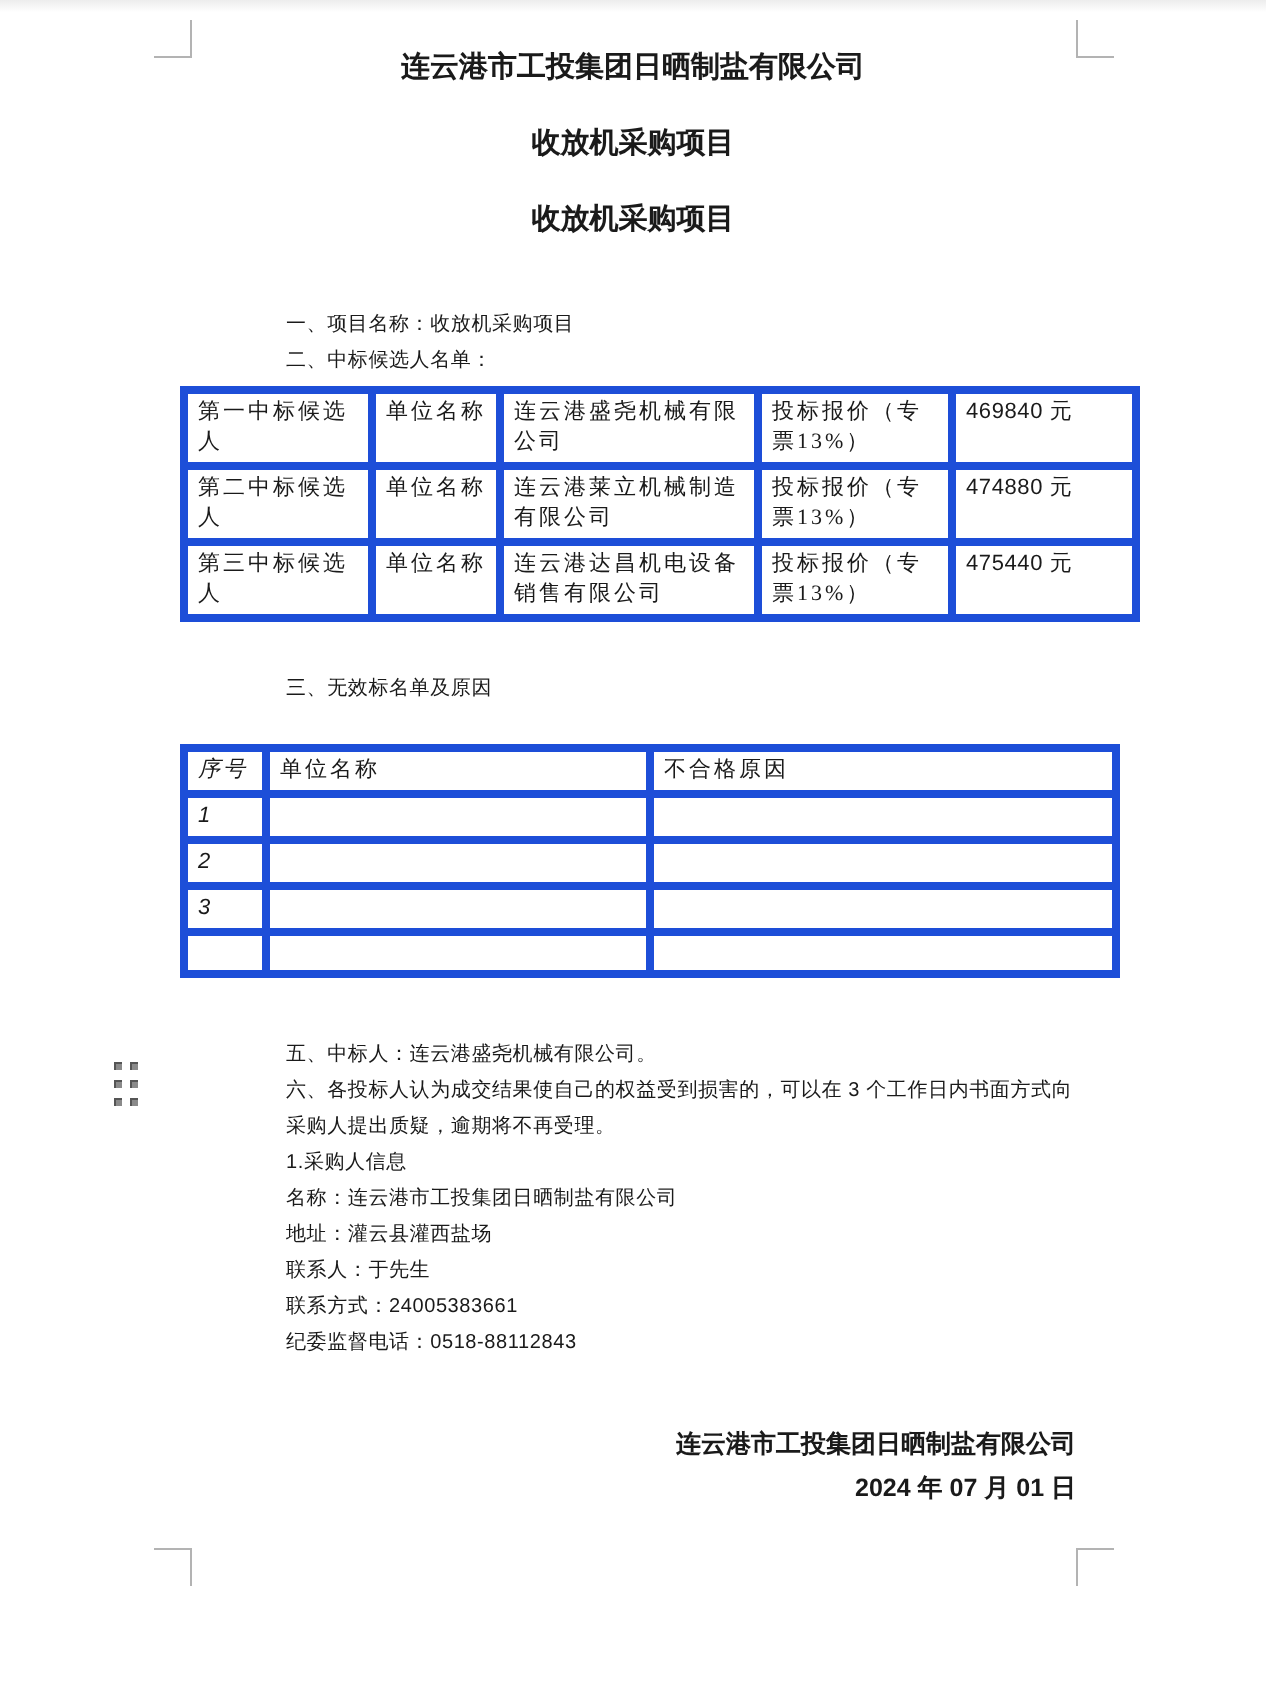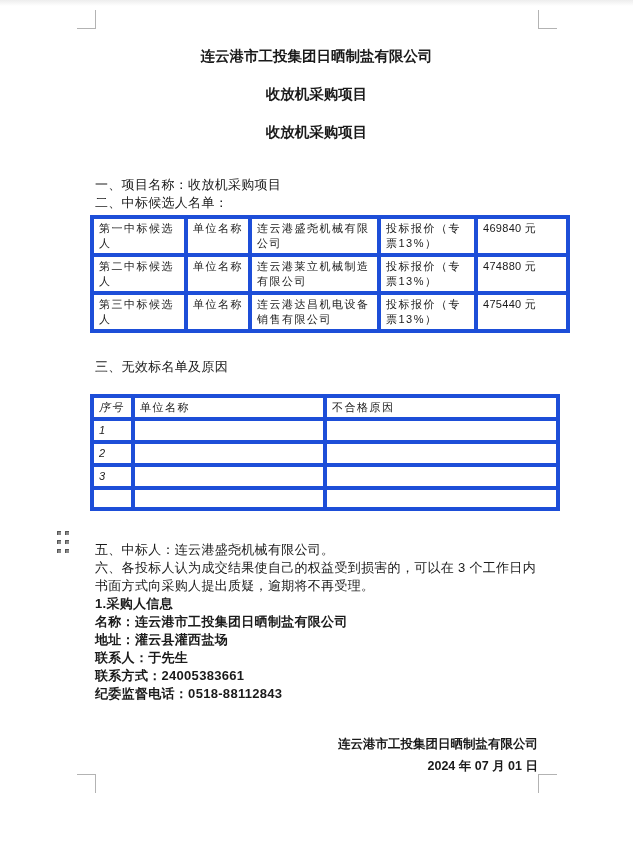--- a/index.html
+++ b/index.html
@@ -20,30 +20,30 @@
     background: linear-gradient(#ededed, #ffffff);
   }
   
   .mark { position: absolute; width: 18px; height: 18px; }
   .mark.tl { left: 77px;  top: 10px;  border-right: 1px solid #b3b3b3; border-bottom: 1px solid #b3b3b3; }
   .mark.tr { left: 538px; top: 10px;  border-left: 1px solid #b3b3b3;  border-bottom: 1px solid #b3b3b3; }
   .mark.bl { left: 77px;  top: 774px; border-right: 1px solid #b3b3b3; border-top: 1px solid #b3b3b3; }
   .mark.br { left: 538px; top: 774px; border-left: 1px solid #b3b3b3;  border-top: 1px solid #b3b3b3; }
 
   .content {
-    position: absolute; left: 95px; top: 40px; width: 443px;
+    position: absolute; left: 95px; top: 18px; width: 443px;
   }
   .title {
     text-align: center; font-weight: bold; font-size: 14.5px; line-height: 17px;
   }
   .title.t1 { margin-top: 8px; }
   .title.t2 { margin-top: 21px; }
   .title.t3 { margin-top: 21px; }
 
-  .body-line { font-size: 13px; line-height: 18px; letter-spacing: 0.3px; }
+  .body-line { font-size: 10px; line-height: 18px; letter-spacing: 0.3px; margin-left: 48px; }
   .sec1 { margin-top: 35px; }
   .sec2 { margin-top: 0px; }
   .sec3 { margin-top: 25px; }
   .sec5 { margin-top: 30px; }
   .sec6 { margin-top: 0px; }
   .sec7 { margin-top: 0px; }
 
   table {
     border-collapse: collapse; table-layout: fixed;
     margin-left: -5px;
@@ -57,31 +57,31 @@
     font-weight: normal;
     letter-spacing: 1.5px;
     line-height: 15px;
     overflow: hidden;
   }
   .t-candidates { width: 456px; margin-top: 3px; }
   .t-candidates td { height: 28px; }
   .t-candidates .c1 { width: 80px; }
   .t-candidates .c2 { width: 50px; }
   .t-candidates .c3 { width: 115px; }
-  .t-candidates .c4 { width: 83px; }
+  .t-candidates .c4 { width: 83px; font-family: Liberation Serif, serif; }
   .t-candidates .c5 { width: 78px; letter-spacing: 0.3px; }
 
   .t-invalid { width: 456px; margin-top: 18px; margin-bottom: 0; }
   .t-invalid th { height: 14px; }
   .t-invalid td { height: 13px; letter-spacing: 0.3px; }
   .t-invalid .c1 { width: 27px; font-style: italic; }
   .t-invalid .c2 { width: 178px; }
   .t-invalid .c3 { width: 219px; }
 
-  .info-block { margin-top: 0; font-weight: bold; }
+  .info-block { margin-top: 0; }
   .footer-block {
     margin-top: 30px;
     text-align: right;
     font-weight: bold;
     font-size: 12.5px;
     line-height: 22px;
   }
 
   
   .anchor-dots {

